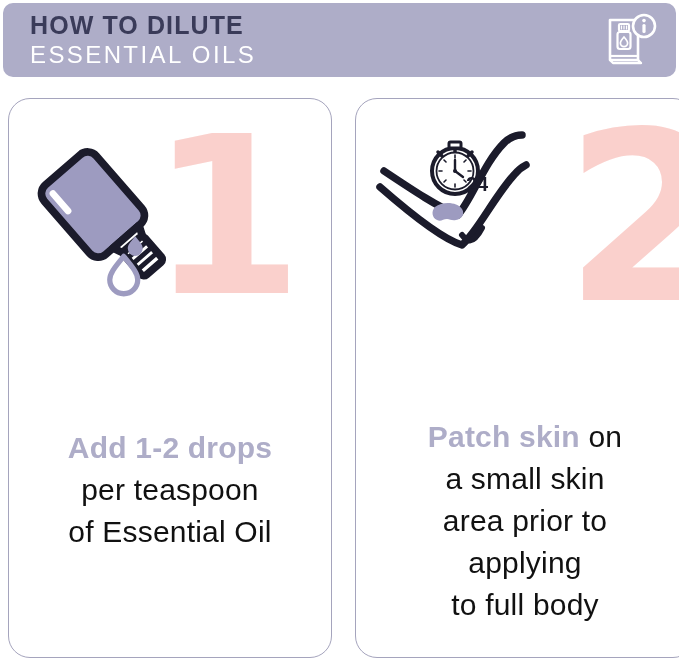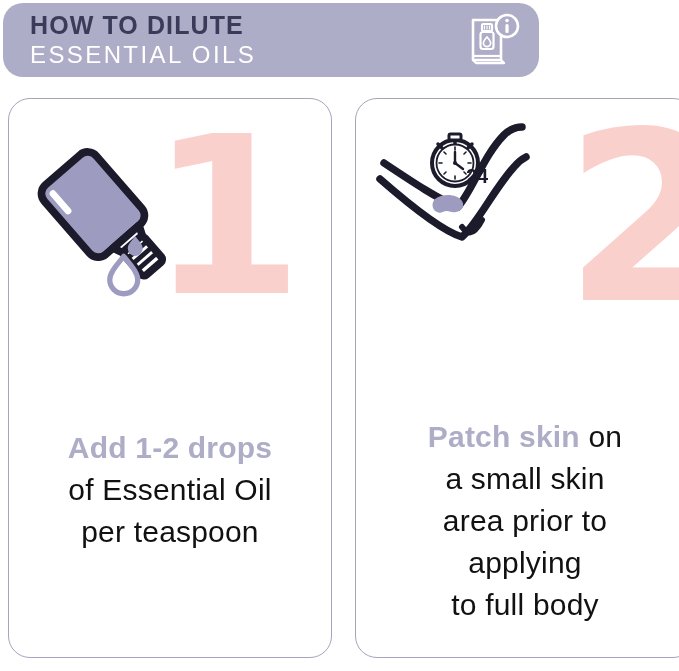--- a/index.html
+++ b/index.html
@@ -13,24 +13,24 @@
     overflow: hidden;
     font-family: "Liberation Sans", sans-serif;
     position: relative;
   }
 
   
   .header-bar {
     position: absolute;
     left: 3px;
     top: 3px;
-    width: 536px;
+    width: 673px;
     height: 74px;
     background: #aeadc8;
-    border-radius: 20px;
+    border-radius: 10px;
     box-sizing: border-box;
   }
   .header-text-block {
     position: absolute;
     left: 27px;
     top: 7px;
   }
   .header-title {
     font-size: 25px;
     font-weight: bold;
@@ -92,21 +92,21 @@
     right: -34px;
     top: 2px;
     font-size: 235px;
   }
 
   .illustration {
     position: absolute;
     top: 30px;
   }
   .illustration-1 { left: 18px; }
-  .illustration-2 { left: 10px; top: 12px; }
+  .illustration-2 { left: 10px; top: 20px; }
 
   
   .card-text {
     position: absolute;
     left: 0;
     right: 0;
     text-align: center;
     font-family: "Liberation Sans", sans-serif;
     color: #111111;
     font-size: 30px;
@@ -177,22 +177,22 @@
         <path d="M113 112 c5.6 6.6 7.8 9.4 7.8 12.8 a7.8 7.8 0 0 1 -15.6 0 c0 -3.4 2.2 -6.2 7.8 -12.8 Z" fill="#9d9bc0"></path>
 
         <path d="M101 133 c10.5 12.6 14.6 18 14.6 24.4 a14.6 14.6 0 0 1 -29.2 0 c0 -6.4 4.1 -11.8 14.6 -24.4 Z" fill="none" stroke="#9d9bc0" stroke-width="5.5" stroke-linejoin="round"></path>
       </svg>
     </div>
 
     <div class="card-text">
       <div class="text-line">
         <span class="emph">Add 1-2 drops</span><span></span>
       </div>
+      <div class="text-line">per teaspoon</div>
       <div class="text-line">of Essential Oil</div>
-      <div class="text-line">per teaspoon</div>
     </div>
   </div>
 
   <div class="card card-2">
 
     <div class="step-number step-number-2">2</div>
 
     <div class="illustration illustration-2">
       <svg viewBox="0 0 200 150" width="200" height="150" aria-hidden="true">
 

